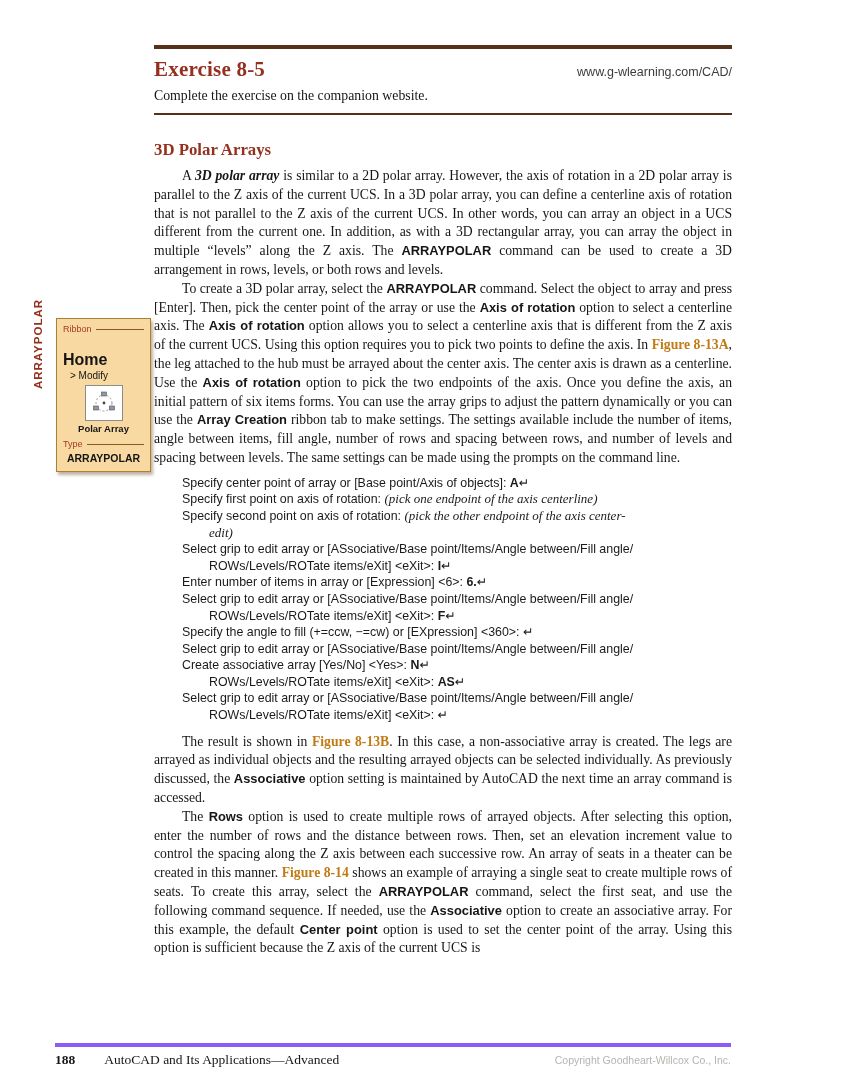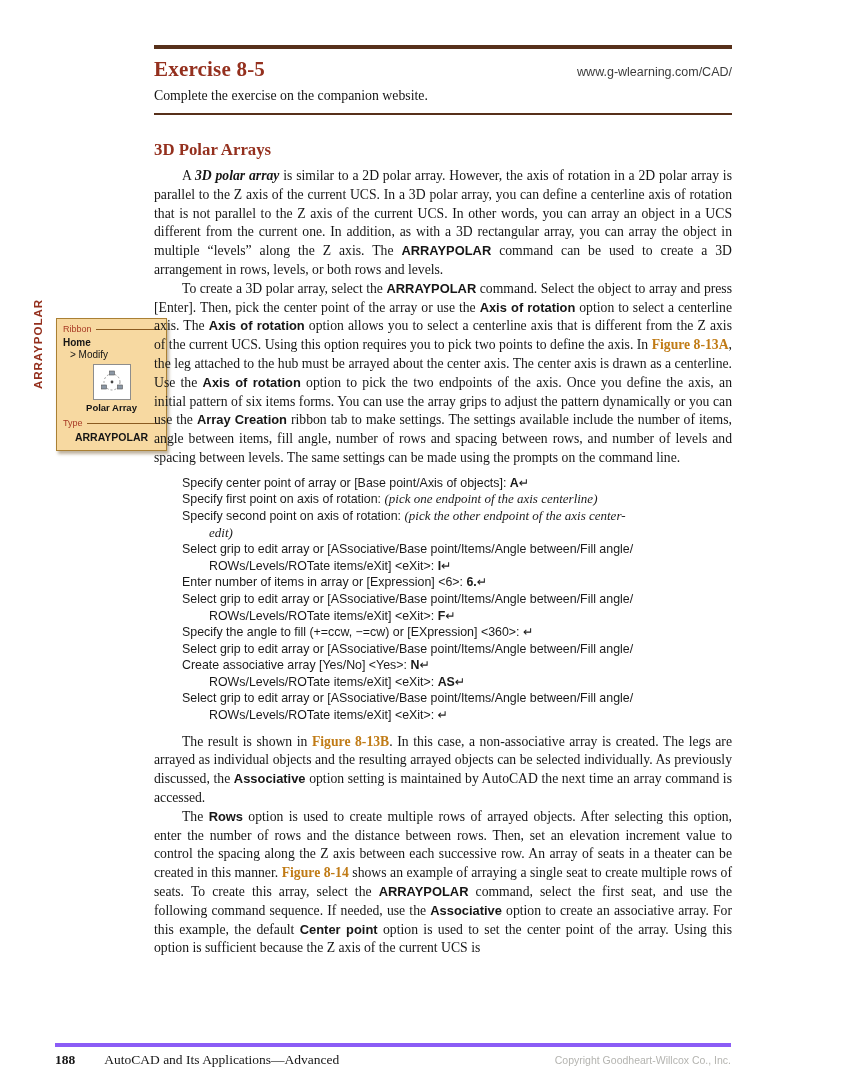--- a/index.html
+++ b/index.html
@@ -38,27 +38,27 @@
              font-size:12.4px;line-height:16.6px;color:#1a1a1a;}
   .cmd-line{white-space:nowrap;}
   .cmd-line.ind1{padding-left:27px;}
   .cmd-block .s-i{font-size:13px;}
 
   
   .vertical-label{position:absolute;left:-20px;top:336px;width:120px;height:16px;
                   transform:rotate(-90deg);transform-origin:center;
                   font-family:"Liberation Sans", sans-serif;font-weight:700;font-size:11.5px;
                   letter-spacing:1px;color:var(--heading-maroon);text-align:center;}
-  .ribbon-box{position:absolute;left:56px;top:318px;width:111px;box-sizing:border-box;
+  .ribbon-box{position:absolute;left:56px;top:318px;width:95px;box-sizing:border-box;
               background:var(--sidebar-tan);border:1px solid var(--sidebar-border);
               box-shadow:2px 3px 3px rgba(110,85,40,.45);
               padding:5px 6px 7px 6px;font-family:"Liberation Sans", sans-serif;color:#151515;}
   .label-row{display:flex;align-items:center;gap:4px;color:#a83a24;font-size:9px;}
   .label-row .rule-line{flex:1;border-top:1px solid #8a5b20;height:0;}
-  .rb-home{font-weight:700;font-size:10px;margin-top:3px;}
+  .rb-home{font-weight:700;font-size:16px;margin-top:17px;}
   .rb-modify{font-size:10px;margin-left:7px;margin-top:1px;}
   .icon-frame{width:36px;height:34px;background:#ffffff;border:1px solid #8d8d8d;
               margin:4px auto 2px auto;display:flex;align-items:center;justify-content:center;}
   .icon-caption{font-size:9.5px;text-align:center;font-weight:700;}
   .type-row{margin-top:5px;}
   .type-command{font-weight:700;font-size:10.5px;text-align:center;margin-top:3px;}
 
   
   .footer{position:absolute;left:55px;top:1043px;width:676px;border-top:4px solid #8b5cf6;
           padding-top:5px;display:flex;align-items:baseline;}

